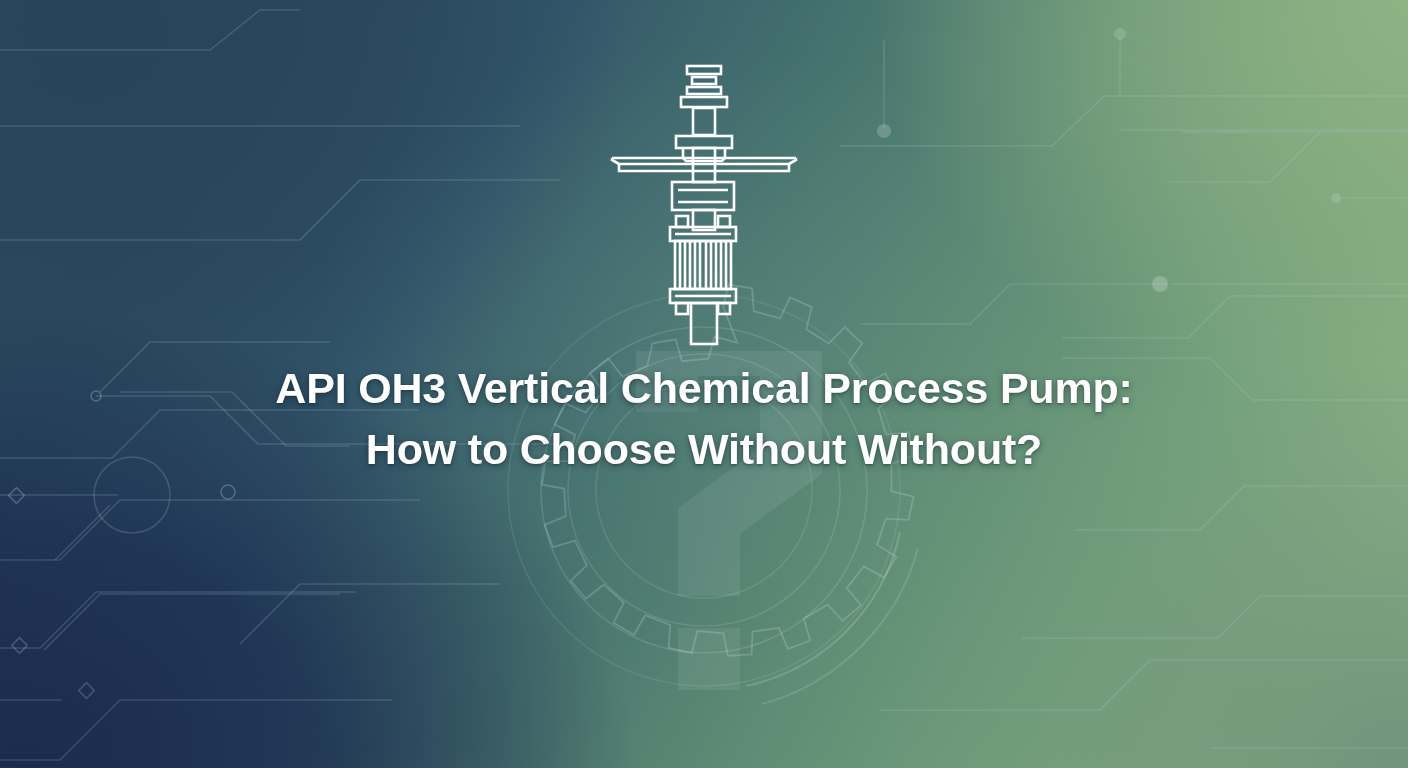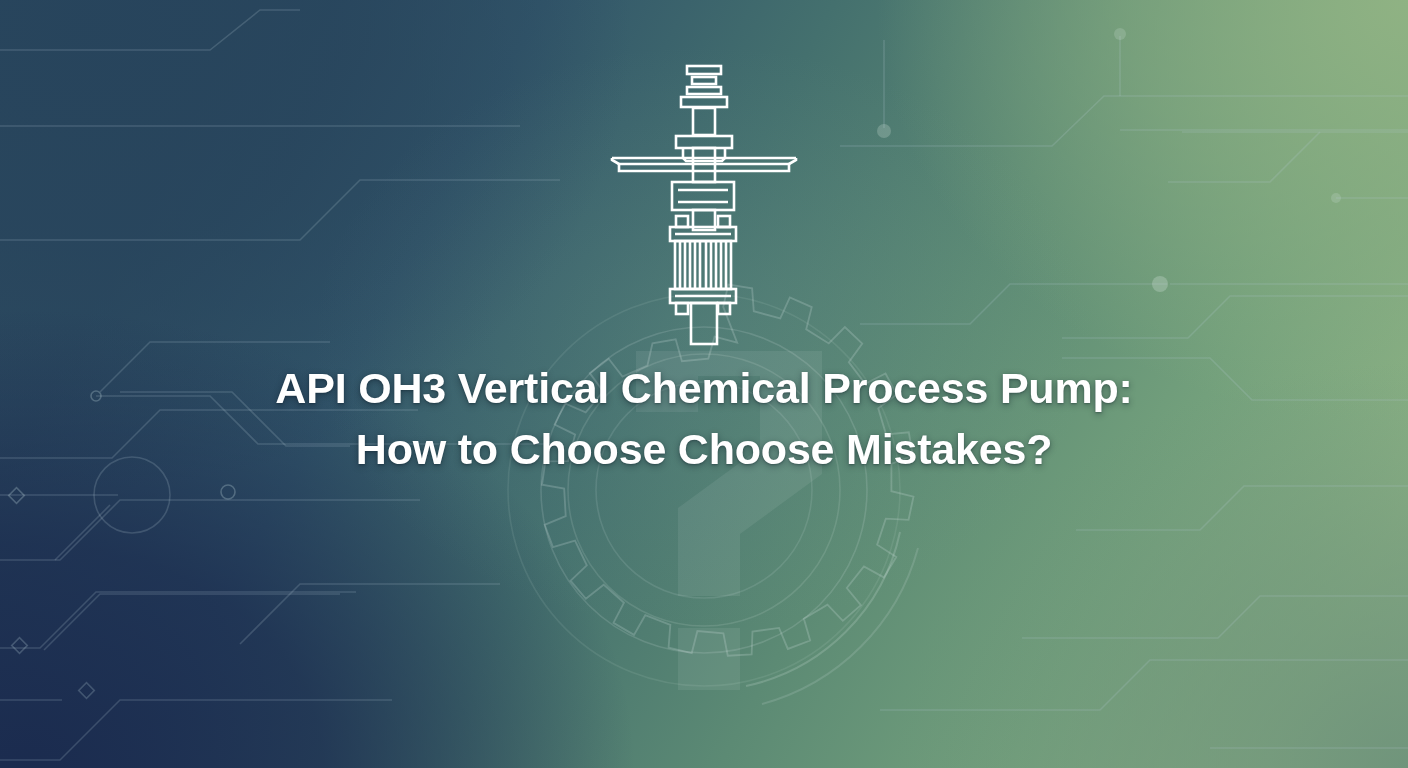--- a/index.html
+++ b/index.html
@@ -262,16 +262,16 @@
 
       <rect x="676" y="303" width="12" height="11"></rect>
       <rect x="718" y="303" width="12" height="11"></rect>
 
       <rect x="691" y="303" width="26" height="41"></rect>
     </g>
   </svg>
 
   <div class="title-wrap">
     <div class="title-line">API OH3 Vertical Chemical Process Pump:</div>
-    <div class="title-line">How to Choose Choose Mistakes?</div>
+    <div class="title-line">How to Choose Without Without?</div>
   </div>
 
 </div>
 
 </body></html>

